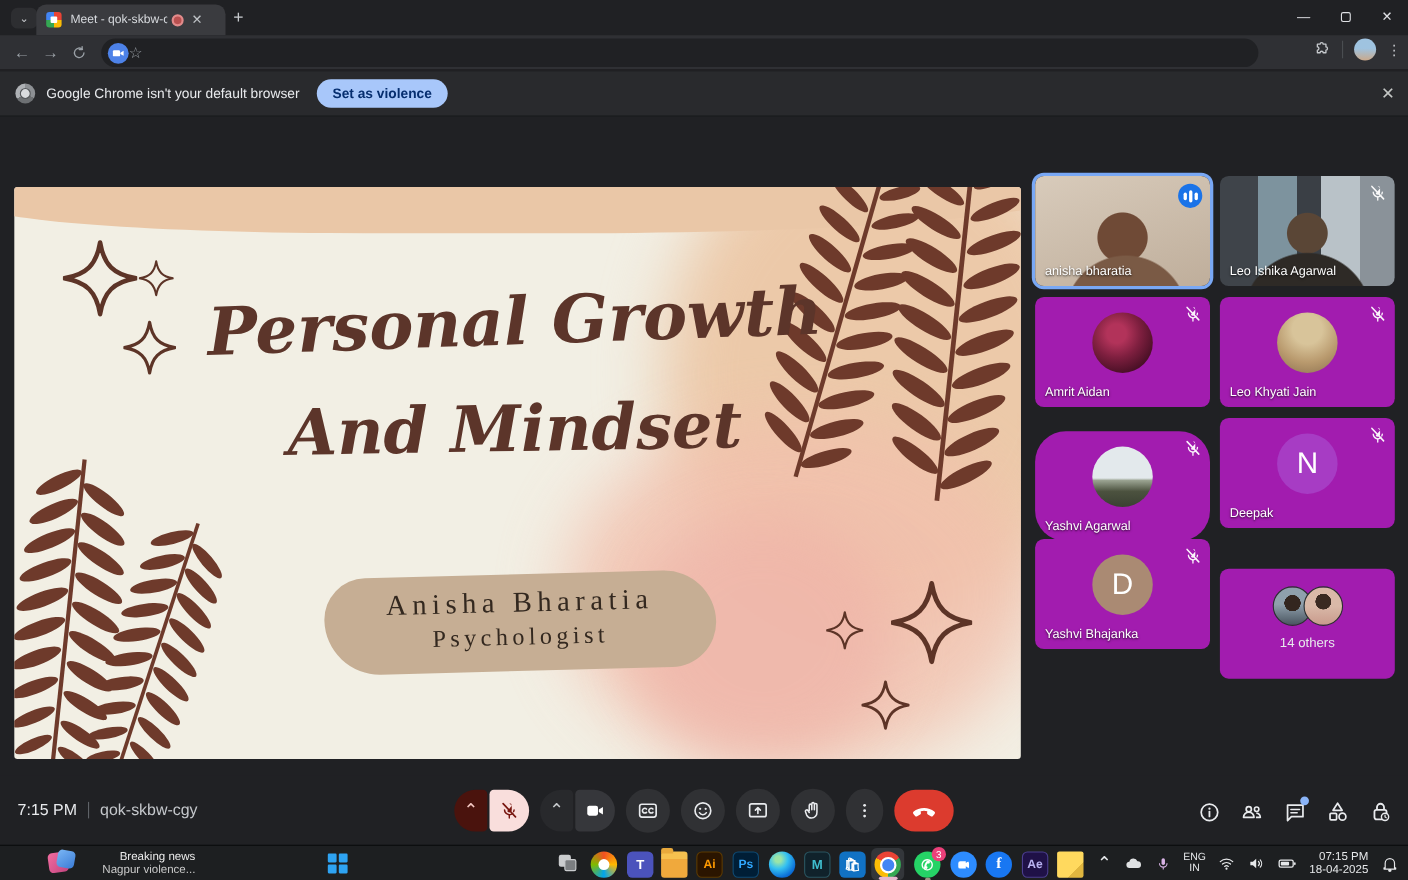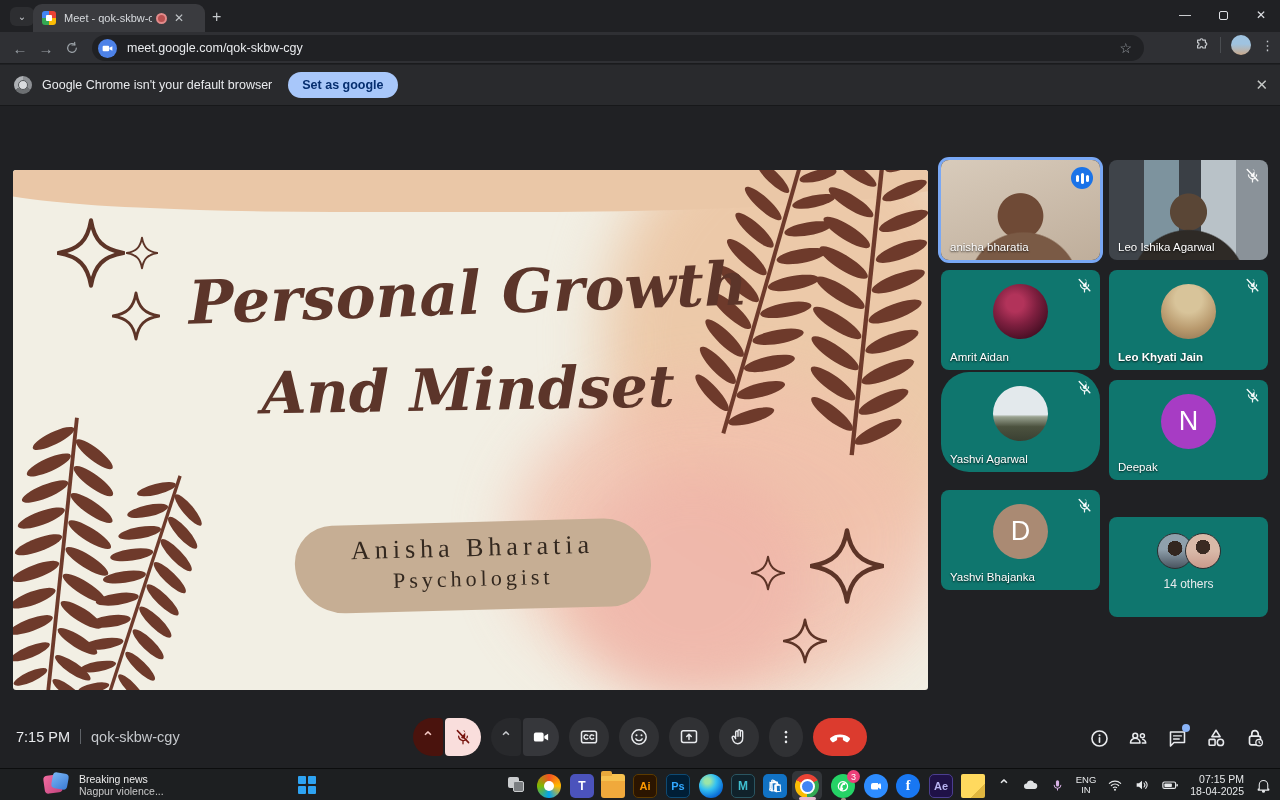--- a/index.html
+++ b/index.html
@@ -76,42 +76,42 @@
   .slide-title .l1 { font-size:60px; transform:rotate(-2deg); }
   .slide-title .l2 { font-size:58px; margin-top:28px; transform:rotate(-1deg); }
 
   .nameblob { position:absolute; left:282px; top:352px; width:356px; height:88px; background:#c6ae94;
     border-radius:48px 60px 52px 64px; transform:rotate(-1.5deg); text-align:center;
     font-family:"Liberation Serif", serif; color:#33281f; }
   .nameblob .n1 { font-size:26px; letter-spacing:5px; margin-top:11px; }
   .nameblob .n2 { font-size:22px; letter-spacing:4px; margin-top:3px; }
 
   
-  .tile { position:absolute; width:159px; height:100px; border-radius:8px; background:#0f766e; overflow:hidden; }
+  .tile { position:absolute; width:159px; height:100px; border-radius:8px; background:#a21caf; overflow:hidden; }
   .tile .pname { position:absolute; left:9px; bottom:7px; color:#fff; font-size:11.5px;
     text-shadow:0 1px 2px rgba(0,0,0,.8); white-space:nowrap; }
   .micoff { position:absolute; right:7px; top:7px; width:17px; height:17px; opacity:.95; }
   .audio-ind { position:absolute; right:7px; top:7px; width:22px; height:22px; border-radius:50%;
     background:#1a73e8; display:flex; align-items:center; justify-content:center; gap:2px; }
   .audio-ind i { width:3px; background:#fff; border-radius:2px; display:block; }
   .audio-ind i:nth-child(1){height:7px} .audio-ind i:nth-child(2){height:11px} .audio-ind i:nth-child(3){height:7px}
 
   .t-anisha { left:941px; top:160px; box-shadow:0 0 0 3px #79a8f5;
     background:
       radial-gradient(circle at 52% 128%, #7a5a45 0 36%, transparent 37%),
       radial-gradient(circle at 50% 56%, #6f4a36 0 23%, transparent 24%),
       linear-gradient(160deg,#d8cbbb,#bfae9b); }
   .t-ishika { left:1109px; top:160px;
     background:
       radial-gradient(circle at 50% 128%, #2e2a26 0 38%, transparent 39%),
       radial-gradient(circle at 50% 52%, #5a4636 0 19%, transparent 20%),
       linear-gradient(90deg,#3f444a 0 22%, #7d939e 22% 44%, #3a3f45 44% 58%, #b9c2c8 58% 80%, #8a9299 80% 100%); }
   .t-amrit { left:941px; top:270px; }
-  .t-khyati { left:1109px; top:270px;font-weight:bold; }
-  .t-yashvi { left:941px; top:372px;border-radius:28px; }
+  .t-khyati { left:1109px; top:270px; }
+  .t-yashvi { left:941px; top:392px;border-radius:28px; }
   .t-nandini { left:1109px; top:380px; }
   .t-deepak { left:941px; top:490px; }
   .t-others { left:1109px; top:490px;margin-top:27px; }
   .t-rachita { left:1026px; top:607px; width:160px; height:93px;
     background:
       radial-gradient(circle at 30% 125%, #1f1a22 0 42%, transparent 43%),
       radial-gradient(circle at 30% 68%, #4a3a33 0 21%, transparent 22%),
       linear-gradient(95deg,#cbbcc0 0 30%, #8a6f92 30% 40%, #49345c 40% 52%, #7a5f85 52% 60%, #32243f 60% 78%, #5d4668 78% 100%); }
 
   .av { position:absolute; left:52px; top:14px; width:55px; height:55px; border-radius:50%; }
@@ -152,21 +152,21 @@
   .cbtn.small { width:34px; }
   .endcall { width:54px; height:38px; border-radius:19px; background:#dc3b2e; color:#fff;
     display:flex; align-items:center; justify-content:center; }
   .bb-right { position:absolute; right:14px; top:22px; display:flex; align-items:center; gap:17px; }
   .rbtn { width:22px; height:22px; color:#e8eaed; position:relative; display:flex; align-items:center; justify-content:center; }
   .bluedot { position:absolute; right:-2px; top:-3px; width:8px; height:8px; border-radius:50%; background:#8ab4f8; }
 
   
   .taskbar { position:absolute; left:0; top:768px; width:1280px; height:32px; background:#1d1f21;
     border-top:1px solid #0c0d0e; }
-  .widgets { position:absolute; left:44px; top:3px; display:flex; gap:10px; align-items:center; }
+  .widgets { position:absolute; left:44px; top:3px; display:flex; gap:24px; align-items:center;text-align:right; }
   .widget-icon { width:25px; height:25px; position:relative; }
   .widget-icon i { position:absolute; border-radius:4px; }
   .widget-icon .w1 { left:0; top:3px; width:18px; height:18px; background:linear-gradient(135deg,#f26ca0,#c2447f); transform:rotate(-8deg); }
   .widget-icon .w2 { left:8px; top:1px; width:16px; height:16px; background:linear-gradient(135deg,#7ab6f5,#3a7bd5); transform:rotate(10deg); }
   .widget-text { line-height:12px; }
   .widget-text .a { color:#ececec; font-size:10.5px; }
   .widget-text .b { color:#c9c9c9; font-size:10.5px; }
   .startbtn { position:absolute; left:298px; top:7px; width:18px; height:18px; display:grid;
     grid-template-columns:8px 8px; grid-template-rows:8px 8px; gap:2px; }
   .startbtn i { background:#2ea3f2; border-radius:1px; }
@@ -383,38 +383,37 @@
           <use href="#reload"></use>
         </svg>
     </div>
   </div>
   <div class="omnibox">
     <div class="camuse">
       <svg width="13" height="13">
           <use href="#camdot"></use>
         </svg>
     </div>
-    <div class="url-text">meet.google.com/qok-skbw-cgy</div>
     <div class="star">☆</div>
   </div>
   <div class="toolbar-right">
     <div style="color:#c6c9cd">
       <svg width="17" height="17">
           <use href="#puzzle"></use>
         </svg>
     </div>
     <div class="sep"></div>
     <div class="avatar-mini"></div>
     <div class="kebab">⋮</div>
   </div>
 
   <div class="defbanner">
     <div class="chromelogo"></div>
     <div class="defbanner-text">Google Chrome isn't your default browser</div>
-    <button class="setdefault">Set as google</button>
+    <button class="setdefault">Set as violence</button>
     <div class="banner-close">✕</div>
   </div>
 
 
   <div class="slide">
     <div class="wash wash-right"></div>
     <div class="wash wash-pink"></div>
     <div class="wash wash-pink2"></div>
     <div class="wash wash-top"></div>
 

